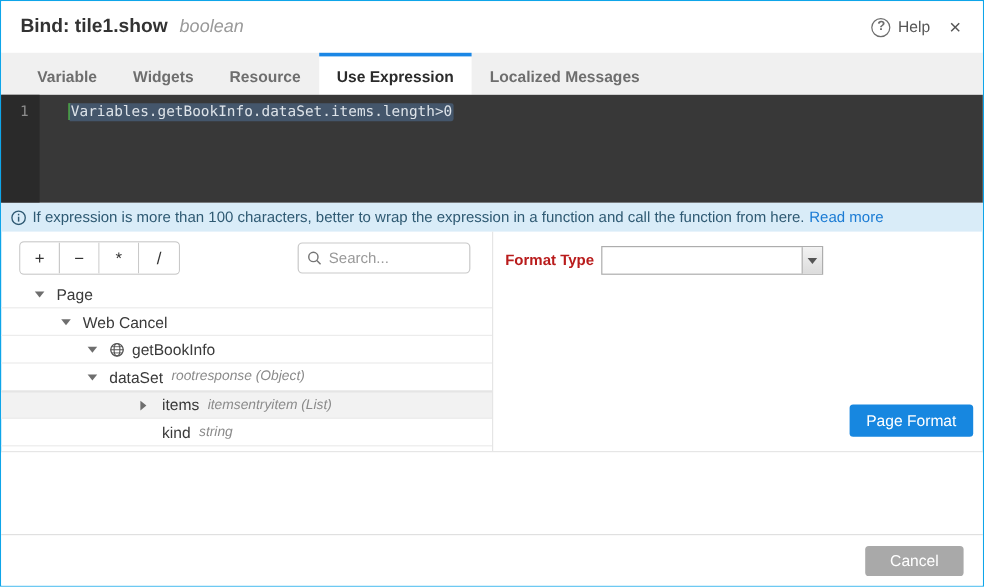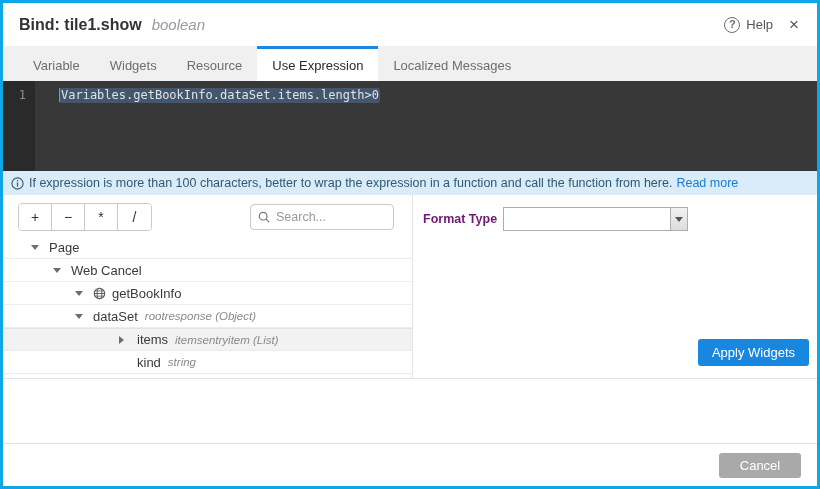--- a/index.html
+++ b/index.html
@@ -1,31 +1,31 @@
 <!DOCTYPE html>
 <html><head>
 <meta charset="utf-8">
 <style>
   * { margin:0; padding:0; box-sizing:border-box; }
   html,body { width:820px; height:489px; background:#fff; font-family:"Liberation Sans", sans-serif; overflow:hidden; }
-  .dialog { width:820px; height:489px; display:flex; flex-direction:column; background:#fff; border:3px solid #0ea5e9; }
+  .dialog { width:820px; height:489px; display:flex; flex-direction:column; background:#fff; border:1px solid #0ea5e9; }
 
   
   .hdr { height:43px; display:flex; align-items:center; padding:0 16px; background:#fff; flex:0 0 auto; }
   .hdr-title { font-size:16px; font-weight:bold; color:#333; }
   .hdr-sub { font-size:15px; font-style:italic; color:#9a9a9a; margin-left:10px; }
   .hdr-right { margin-left:auto; display:flex; align-items:center; gap:14px; }
   .help-wrap { display:flex; align-items:center; gap:6px; cursor:pointer; }
   .help-circle { width:16px; height:16px; border:1.4px solid #6d6d6d; border-radius:50%; color:#6d6d6d; font-size:11px; line-height:13px; text-align:center; font-weight:bold; }
   .help-lbl { font-size:13px; color:#555; }
   .close-x { font-size:17px; color:#555; cursor:pointer; padding:0 2px; }
 
   
   .tabs { height:35px; background:#f0f0f0; display:flex; align-items:stretch; padding-left:15px; flex:0 0 auto; }
-  .tab { display:flex; align-items:center; padding:0 15px; font-size:13px; color:#6e6e6e; cursor:pointer; border-top:3px solid transparent; }
+  .tab { display:flex; align-items:center; padding:0 15px; font-size:13px; color:#6e6e6e; cursor:pointer; border-top:3px solid transparent;font-weight:bold; }
   .tab.active { background:#fff; color:#2b2b2b; border-top:3px solid #1b87e5; }
 
   
   .editor { height:90px; background:#383838; display:flex; flex:0 0 auto; font-family:"DejaVu Sans Mono", monospace; font-size:12px; }
   .gutter { width:32px; background:#2a2a2a; color:#8c8c8c; text-align:right; padding:6px 9px 0 0; line-height:17px; }
   .code-area { flex:1; padding:6px 0 0 3px; line-height:17px; position:relative;margin-left:21px; }
   .caret { display:inline-block; width:2px; height:14px; background:#4fc143; vertical-align:text-bottom; margin-right:-1px; }
   .sel { background:#44566b; color:#dde3e9; padding:0 1px 1px 1px; border-radius:0 2px 2px 0; }
 
   
@@ -52,21 +52,21 @@
   .lvl3 { padding-left:72px; } .lvl4 { padding-left:116px; }
   .arr { width:9px; margin-right:9px; display:inline-flex; flex:0 0 auto; }
   .arr-down { width:0; height:0; border-left:4px solid transparent; border-right:4px solid transparent; border-top:5px solid #6e6e6e; }
   .arr-right { width:0; height:0; border-top:4px solid transparent; border-bottom:4px solid transparent; border-left:5px solid #6e6e6e; }
   .node-ic { margin-right:6px; display:inline-flex; flex:0 0 auto; }
   .node-type { font-style:italic; font-size:11.5px; color:#8a8a8a; margin-left:7px; }
 
   
   .right-panel { flex:1; position:relative; padding:12px 8px 0 10px; }
   .fmt-row { display:flex; align-items:center; }
-  .fmt-lbl { font-size:12.5px; font-weight:bold; color:#701a75; width:80px; flex:0 0 auto; }
+  .fmt-lbl { font-size:12.5px; font-weight:bold; color:#b91c1c; width:80px; flex:0 0 auto; }
   .fmt-select { width:185px; height:24px; border:1px solid #adadad; background:#fff; display:flex; align-items:stretch; justify-content:flex-end; cursor:pointer; }
   .fmt-select .val { flex:1; font-size:12px; color:#333; padding:4px 6px; }
   .sel-arrow-box { width:17px; background:linear-gradient(#f2f2f2,#dcdcdc); border-left:1px solid #adadad; display:flex; align-items:center; justify-content:center; }
   .sel-chev { width:0; height:0; border-left:4px solid transparent; border-right:4px solid transparent; border-top:5px solid #555; }
   .apply-btn { position:absolute; right:8px; bottom:12px; background:#1787e0; color:#fff; border:none; border-radius:3px; font-size:13px; padding:6px 14px; cursor:pointer; font-family:"Liberation Sans", sans-serif; }
 
   
   .spacer { flex:1; background:#fff; }
   .footer { height:43px; flex:0 0 auto; border-top:1px solid #e0e0e0; display:flex; align-items:center; justify-content:flex-end; gap:16px; padding-right:16px; background:#fff; }
   .btn { height:25px; border:none; border-radius:3px; font-size:13px; color:#fff; cursor:pointer; font-family:"Liberation Sans", sans-serif; }
@@ -193,21 +193,21 @@
     <div class="right-panel">
       <div class="fmt-row">
         <span class="fmt-lbl">Format Type</span>
         <div class="fmt-select">
           <span class="val"></span>
           <span class="sel-arrow-box">
             <span class="sel-chev"></span>
           </span>
         </div>
       </div>
-      <button class="apply-btn">Apply Widgets</button>
+      <button class="apply-btn">Page Format</button>
     </div>
   </div>
 
   <div class="spacer"></div>
 
   <div class="footer">
     <button class="btn btn-cancel">Cancel</button>
   </div>
 
 </div>

